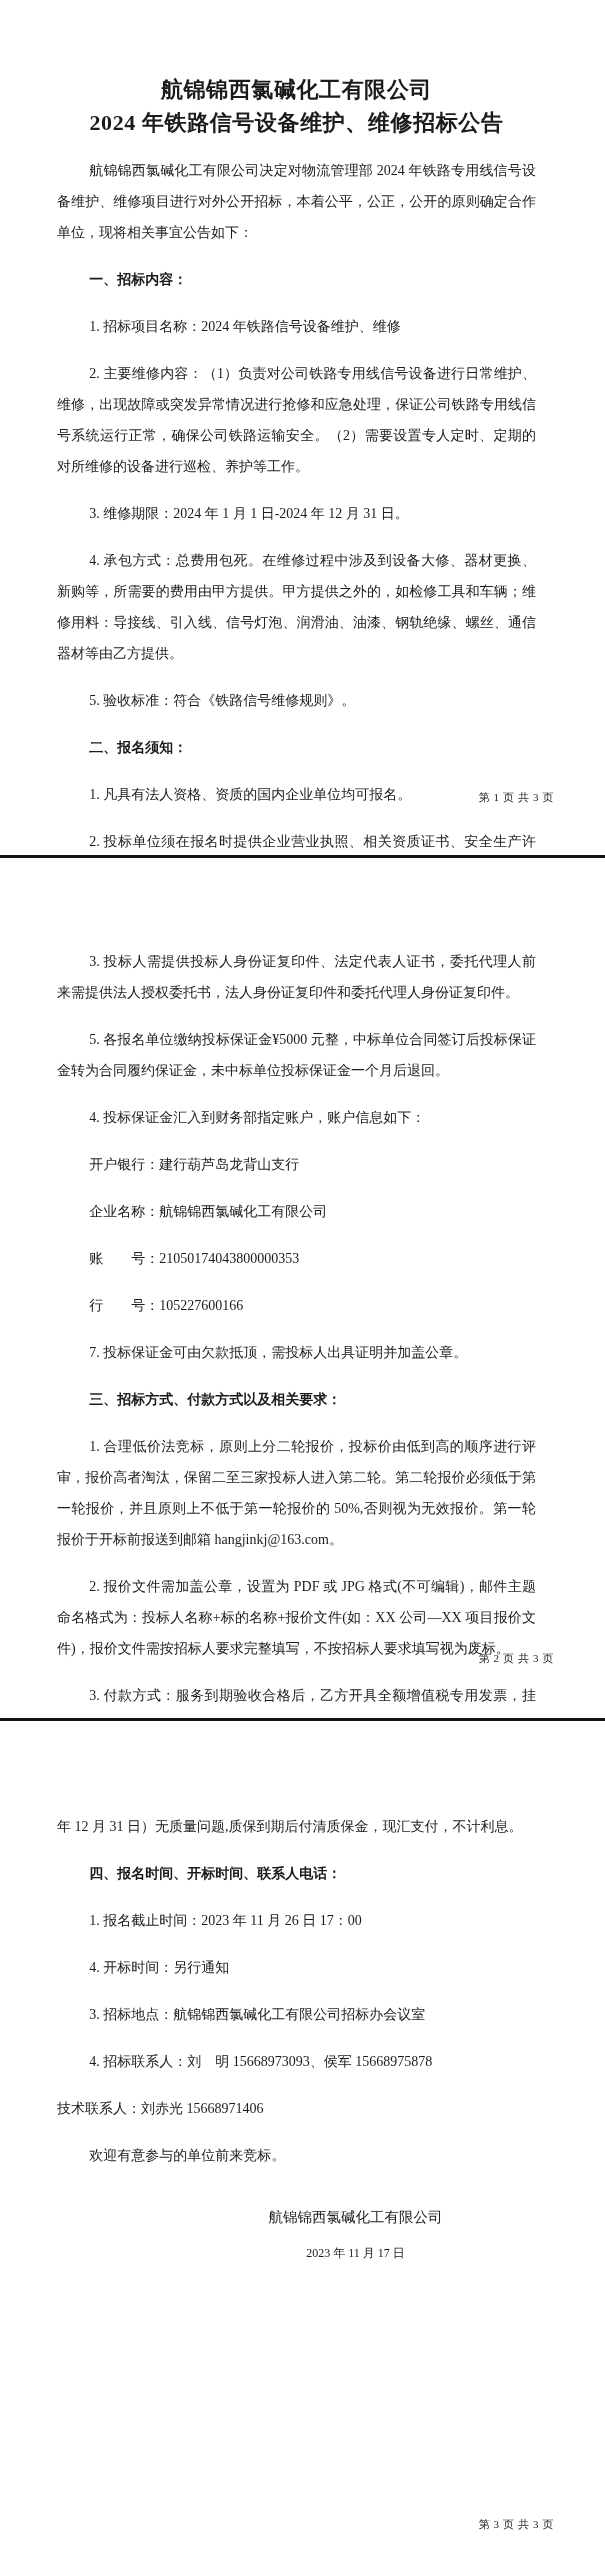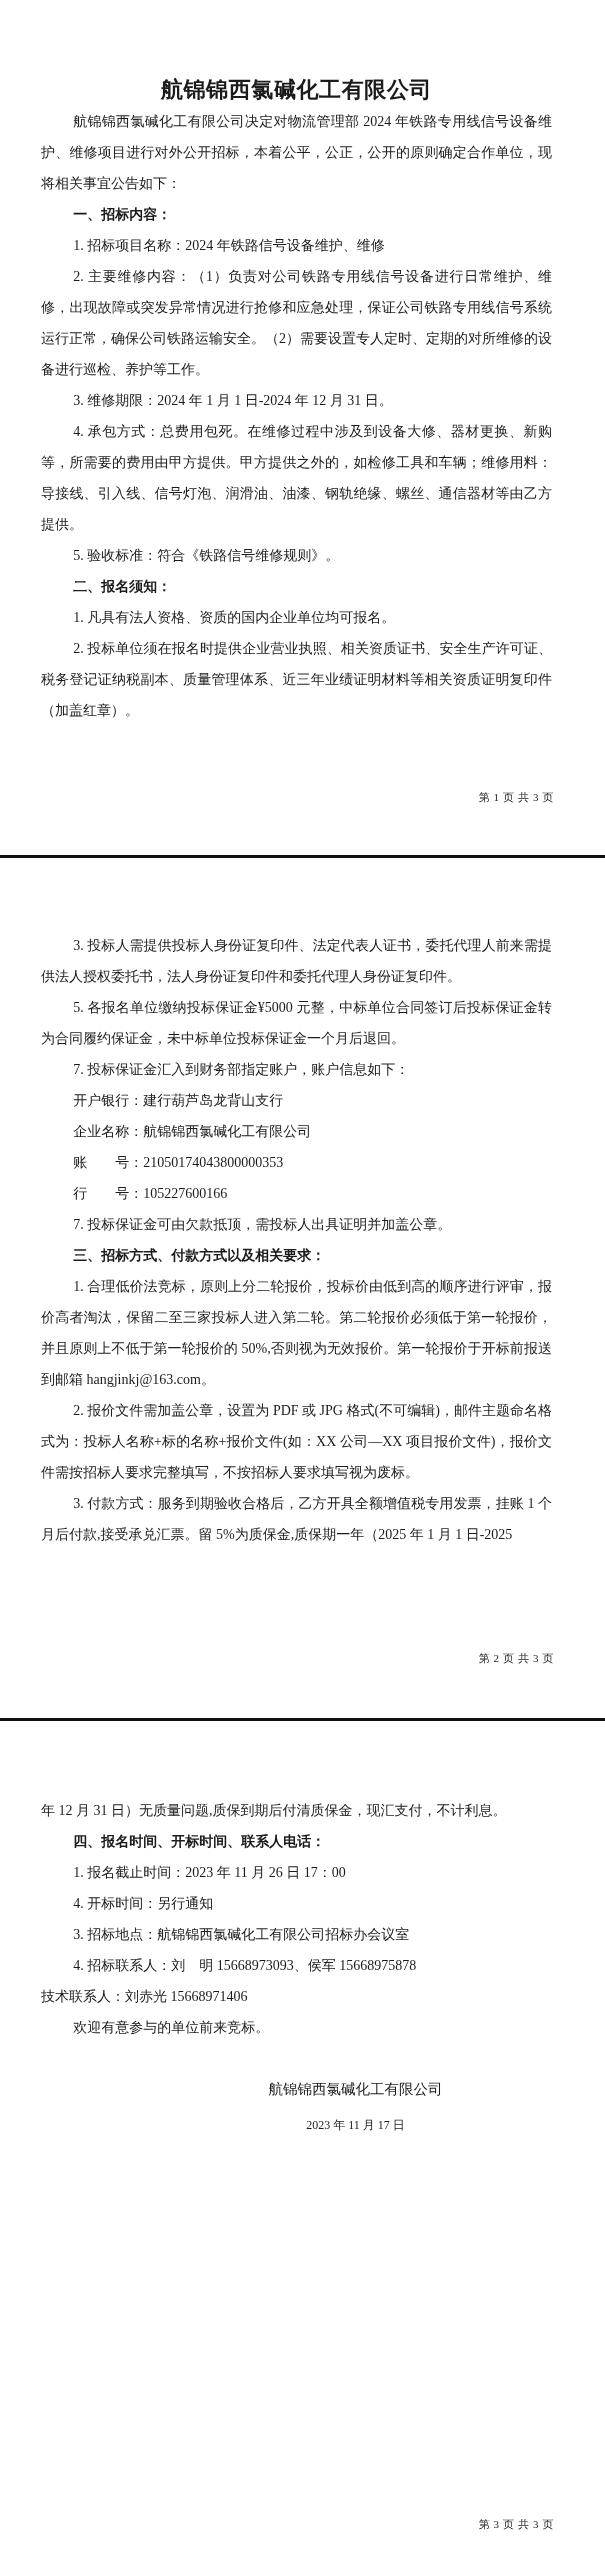--- a/index.html
+++ b/index.html
@@ -24,21 +24,21 @@
 
   .title {
     margin: 0;
     font-size: 22px;
     font-weight: bold;
     text-align: center;
     line-height: 33px;
     letter-spacing: 0.6px;
   }
   p.body {
-    margin: 0;
+    margin: 16px;
     font-size: 14px;
     line-height: 31px;
     text-align: justify;
     text-indent: 2.3em;
     word-break: break-word;
   }
   p.heading { font-weight: bold; }
   p.noindent { text-indent: 0; }
   .intro { margin-top: 15px; }
 
@@ -62,41 +62,42 @@
   .page-2 .page-footer { bottom: 52px; }
   .page-3 .page-footer { bottom: 45px; }
 </style>
 </head>
 <body>
 
 <div class="doc">
 
   <section class="page page-1">
     <h1 class="title">航锦锦西氯碱化工有限公司</h1>
+    <h1 class="title">2024 年铁路信号设备维护、维修招标公告</h1>
 
     <p class="body intro">航锦锦西氯碱化工有限公司决定对物流管理部 2024 年铁路专用线信号设备维护、维修项目进行对外公开招标，本着公平，公正，公开的原则确定合作单位，现将相关事宜公告如下：</p>
 
     <p class="body heading">一、招标内容：</p>
     <p class="body">1. 招标项目名称：2024 年铁路信号设备维护、维修</p>
     <p class="body">2. 主要维修内容：（1）负责对公司铁路专用线信号设备进行日常维护、维修，出现故障或突发异常情况进行抢修和应急处理，保证公司铁路专用线信号系统运行正常，确保公司铁路运输安全。（2）需要设置专人定时、定期的对所维修的设备进行巡检、养护等工作。</p>
     <p class="body">3. 维修期限：2024 年 1 月 1 日-2024 年 12 月 31 日。</p>
     <p class="body">4. 承包方式：总费用包死。在维修过程中涉及到设备大修、器材更换、新购等，所需要的费用由甲方提供。甲方提供之外的，如检修工具和车辆；维修用料：导接线、引入线、信号灯泡、润滑油、油漆、钢轨绝缘、螺丝、通信器材等由乙方提供。</p>
     <p class="body">5. 验收标准：符合《铁路信号维修规则》。</p>
 
     <p class="body heading">二、报名须知：</p>
     <p class="body">1. 凡具有法人资格、资质的国内企业单位均可报名。</p>
     <p class="body">2. 投标单位须在报名时提供企业营业执照、相关资质证书、安全生产许可证、税务登记证纳税副本、质量管理体系、近三年业绩证明材料等相关资质证明复印件（加盖红章）。</p>
 
     <div class="page-footer">第 1 页 共 3 页</div>
   </section>
 
   <section class="page page-2">
     <p class="body">3. 投标人需提供投标人身份证复印件、法定代表人证书，委托代理人前来需提供法人授权委托书，法人身份证复印件和委托代理人身份证复印件。</p>
     <p class="body">5. 各报名单位缴纳投标保证金¥5000 元整，中标单位合同签订后投标保证金转为合同履约保证金，未中标单位投标保证金一个月后退回。</p>
-    <p class="body">7. 投标保证金汇入到财务部指定账户，账户信息如下：</p>
+    <p class="body">4. 投标保证金汇入到财务部指定账户，账户信息如下：</p>
 
     <p class="body">开户银行：建行葫芦岛龙背山支行</p>
     <p class="body">企业名称：航锦锦西氯碱化工有限公司</p>
     <p class="body">账　　号：21050174043800000353</p>
     <p class="body">行　　号：105227600166</p>
 
     <p class="body">7. 投标保证金可由欠款抵顶，需投标人出具证明并加盖公章。</p>
 
     <p class="body heading">三、招标方式、付款方式以及相关要求：</p>
     <p class="body">1. 合理低价法竞标，原则上分二轮报价，投标价由低到高的顺序进行评审，报价高者淘汰，保留二至三家投标人进入第二轮。第二轮报价必须低于第一轮报价，并且原则上不低于第一轮报价的 50%,否则视为无效报价。第一轮报价于开标前报送到邮箱 hangjinkj@163.com。</p>

